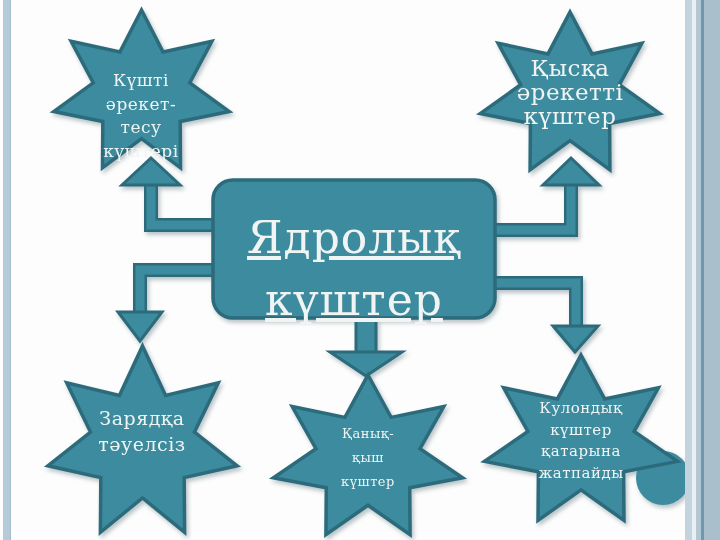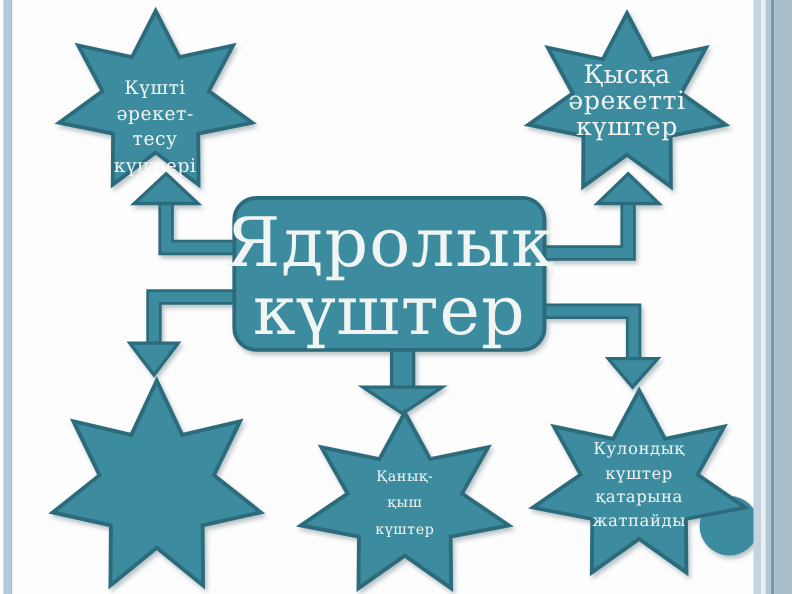--- a/index.html
+++ b/index.html
@@ -31,21 +31,21 @@
   .ln-inner.thick{stroke-width:17;}
   .head{fill:#3d8b9e;stroke:#2c6b7b;stroke-width:3;stroke-linejoin:miter;}
   .shape{fill:#3d8b9e;stroke:#2c6b7b;stroke-width:3.5;stroke-linejoin:miter;}
   .decor-circle{fill:#3d8b9e;stroke:none;}
 
   .label{
     position:absolute;transform:translate(-50%,-50%);
     z-index:2;text-align:center;color:#f0f5f4;white-space:pre-line;
     letter-spacing:0.5px;width:190px;pointer-events:none;
   }
-  .box-label{left:354px;top:252px;font-size:62px;line-height:62px;letter-spacing:1px;width:300px;}
+  .box-label{left:354px;top:269px;font-size:44px;line-height:62px;letter-spacing:1px;width:300px;text-decoration:underline;}
   .s1{left:141px;top:97px;font-size:17px;line-height:23.5px;margin-top:19px;}
   .s2{left:570px;top:92px;font-size:23px;line-height:24px;}
   .s3{left:142px;top:431px;font-size:19px;line-height:26px;}
   .s4{left:368px;top:458px;font-size:13px;line-height:24px;}
   .s5{left:581px;top:441px;font-size:15px;line-height:21.5px;}
 </style>
 </head>
 <body>
 
 <div class="slide">
@@ -90,20 +90,22 @@
 
   <div class="label box-label">Ядролық
 күштер</div>
   <div class="label s1">Күшті
 әрекет-
 тесу
 күштері</div>
   <div class="label s2">Қысқа
 әрекетті
 күштер</div>
+  <div class="label s3">Зарядқа
+тәуелсіз</div>
   <div class="label s4">Қанық-
 қыш
 күштер</div>
   <div class="label s5">Кулондық
 күштер
 қатарына
 жатпайды</div>
 
   <div class="stripes-right">
     <div class="b1"></div>

